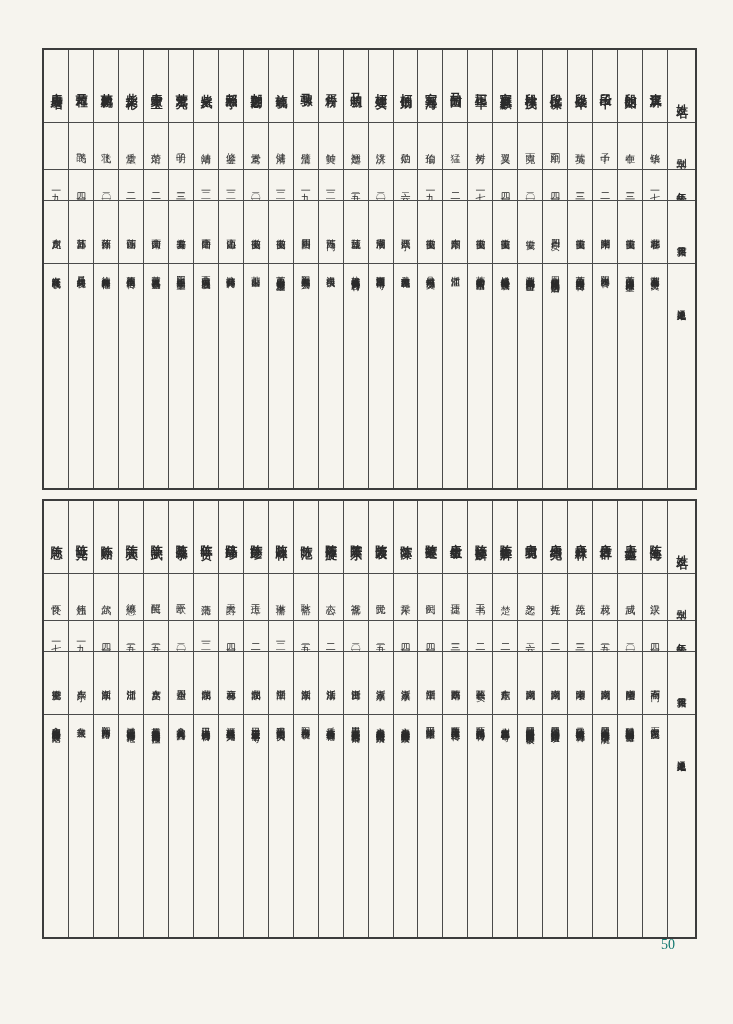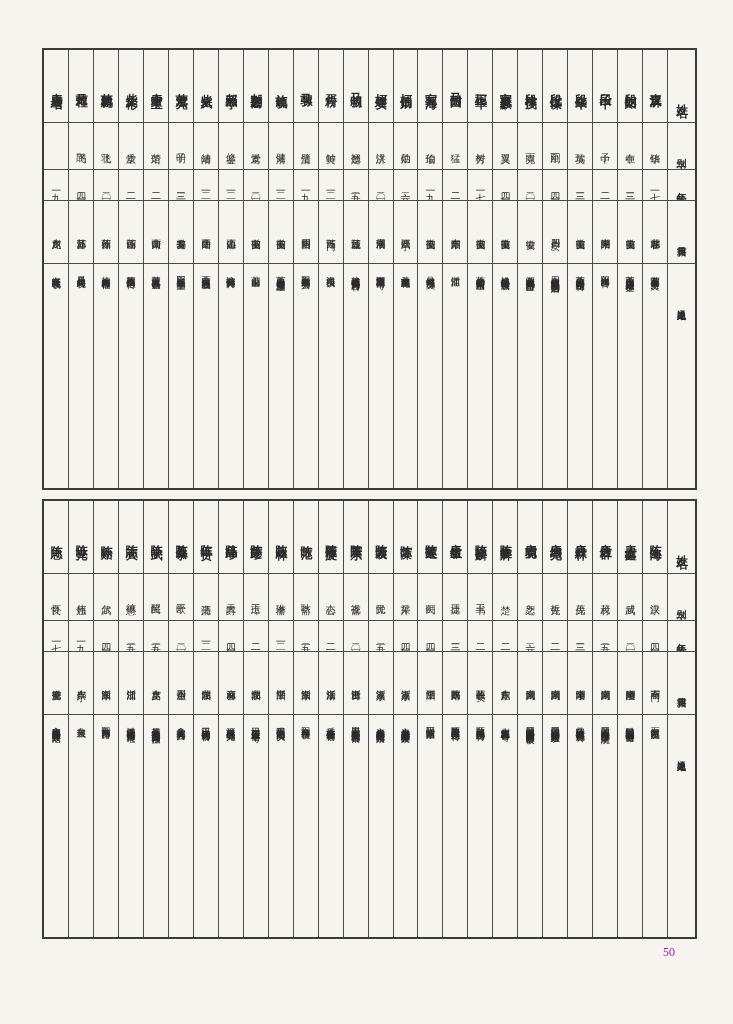--- a/index.html
+++ b/index.html
@@ -54,22 +54,22 @@
   .c-origin .vtext{font-size:9.5px;letter-spacing:0.5px;}
   .c-addr .vtext{font-size:9px;letter-spacing:0.5px;max-height:100%;}
   
   .hlab{font-weight:bold;font-size:11px;}
   .h-name{letter-spacing:1.6em;padding-top:1.6em;}
   .h-alias{letter-spacing:0.9em;padding-top:0.9em;}
   .h-age{letter-spacing:0.15em;padding-top:0.15em;}
   .h-origin{letter-spacing:1.5em;padding-top:1.5em;}
   .h-addr{letter-spacing:3.8em;padding-top:3.8em;}
   .pageno{
-    position:absolute;right:58px;bottom:64px;
-    font-size:12px;color:#a21caf;
+    position:absolute;right:58px;bottom:71px;
+    font-size:14px;color:#0f766e;
     font-family:"Liberation Serif","DejaVu Serif",serif;
   }
 </style>
 </head>
 <body>
 
 <div class="page">
 
   <section class="table top" id="table-top">
     <div class="col header">

